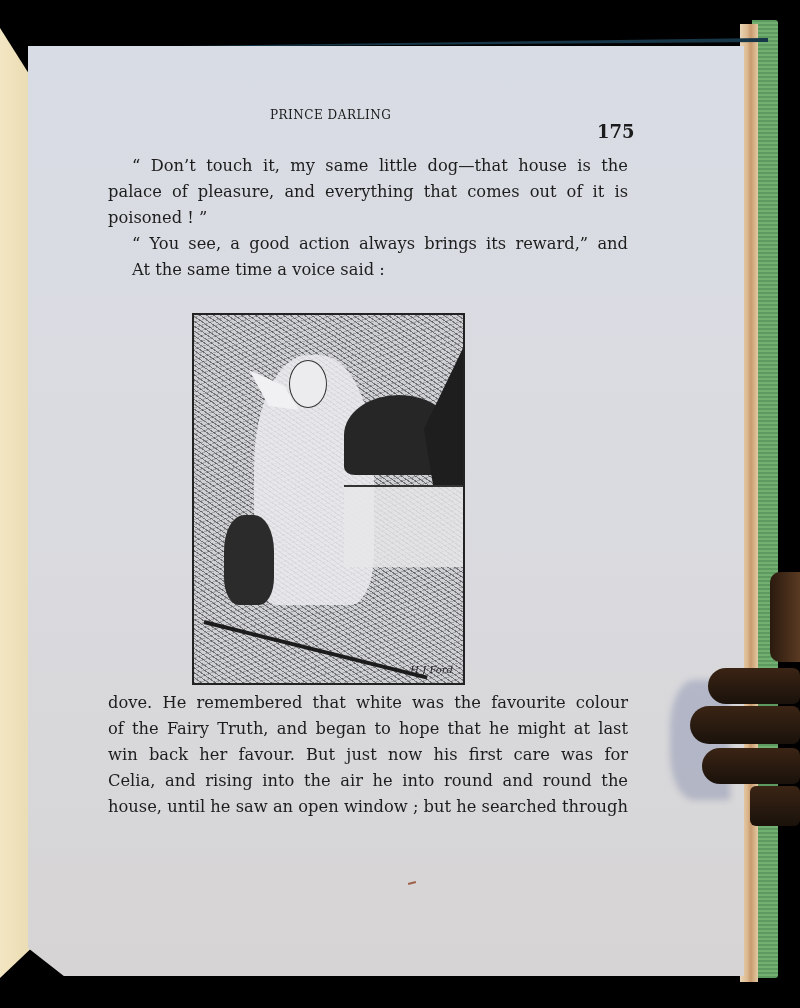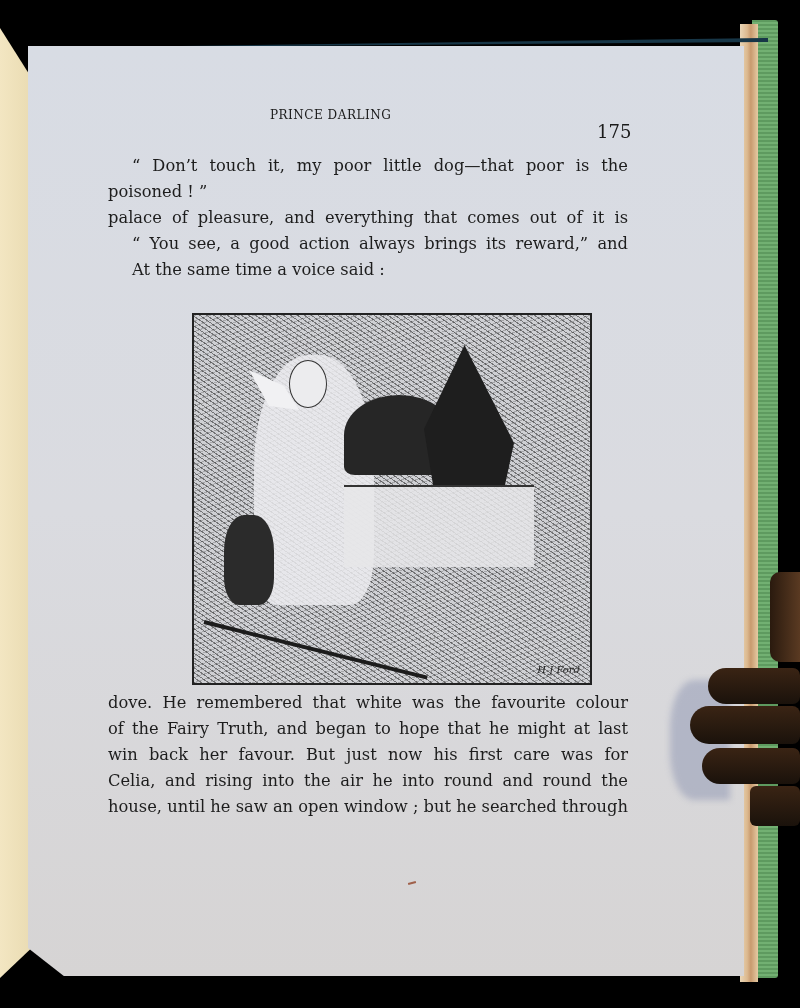--- a/index.html
+++ b/index.html
@@ -8,26 +8,26 @@
   
   .left-page { left:0; top:28px; width:30px; height:950px; background:linear-gradient(90deg,#f3e6c2,#eadcb3); clip-path:polygon(0 0,100% 5%,100% 97%,0 100%); }
   
   .cover { left:752px; top:20px; width:26px; height:958px; background:repeating-linear-gradient(0deg,#5e9a5f 0 2px,#72b072 2px 4px); border-radius:0 3px 3px 0; }
   
   .page-edge { left:740px; top:24px; width:18px; height:958px; background:linear-gradient(90deg,#e9d6b7,#dcb98f 40%,#c89a6e 60%,#e5caa3); }
   
   .page { left:28px; top:46px; width:716px; height:930px; background:#dcdde2; background:linear-gradient(180deg,#d8dce4 0%,#dadbe0 50%,#d6d4d4 100%); clip-path:polygon(0 0,100% -2%,100% 100%,5% 100%,0 97%); }
   .top-shadow { left:28px; top:38px; width:740px; height:10px; background:#173647; clip-path:polygon(0 100%,100% 0,100% 40%,0 100%); }
   .header { left:270px; top:108px; font-size:12px; letter-spacing:0.5px; color:#1b1b1b; }
-  .pageno { left:597px; top:121px; font-size:18px; color:#1b1b1b; font-weight:normal; }
+  .pageno { left:597px; top:121px; font-size:18px; color:#1b1b1b; font-weight:bold; }
   .para { left:108px; width:520px; font-size:16.3px; line-height:26px; color:#1d1d1d; text-align:justify; text-align-last:justify; }
   .para .line { display:block; white-space:nowrap; text-align-last:justify; }
   .para .short { text-align-last:left; }
   .indent { padding-left:24px; }
-  .illus { left:192px; top:313px; width:400px; height:372px; border:2px solid #222; background:
+  .illus { left:192px; top:313px; width:273px; height:372px; border:2px solid #222; background:
       repeating-linear-gradient(35deg, rgba(40,40,40,0.55) 0 1px, transparent 1px 4px),
       repeating-linear-gradient(-20deg, rgba(40,40,40,0.25) 0 1px, transparent 1px 5px),
       #cfd0d4; box-sizing:border-box; overflow:hidden; }
   .illus .hood { position:absolute; left:230px; top:30px; width:90px; height:140px; background:#1e1e1e; clip-path:polygon(45% 0,100% 70%,90% 100%,10% 100%,0 60%); }
   .illus .mound { position:absolute; left:150px; top:80px; width:110px; height:80px; background:#262626; border-radius:50% 50% 10% 10%; }
   .illus .woman { position:absolute; left:60px; top:40px; width:120px; height:250px; background:rgba(235,235,238,0.85); border-radius:45% 45% 20% 20%; }
   .illus .face { position:absolute; left:95px; top:45px; width:36px; height:46px; background:#ececee; border-radius:50%; border:1px solid #333; }
   .illus .dove { position:absolute; left:55px; top:55px; width:50px; height:40px; background:#f1f1f3; clip-path:polygon(0 0,70% 40%,100% 100%,40% 90%); }
   .illus .table { position:absolute; left:150px; top:170px; width:190px; height:80px; background:rgba(230,230,233,0.85); border-top:2px solid #333; }
   .illus .jug { position:absolute; left:30px; top:200px; width:50px; height:90px; background:#2b2b2b; border-radius:40% 40% 30% 30%; }
@@ -46,23 +46,23 @@
 <div class="abs cover"></div>
 <div class="abs page-edge"></div>
 <div class="abs top-shadow"></div>
 
 <div class="abs page"></div>
 
 <div class="abs header">PRINCE DARLING</div>
 <div class="abs pageno">175</div>
 
 <div class="abs para" style="top:153px;">
-  <span class="line indent">“ Don’t touch it, my poor little dog—that poor is the</span>
+  <span class="line indent">“ Don’t touch it, my same little dog—that house is the</span>
+  <span class="line">palace of pleasure, and everything that comes out of it is</span>
   <span class="line short">poisoned ! ”</span>
-  <span class="line">palace of pleasure, and everything that comes out of it is</span>
   <span class="line indent">“ You see, a good action always brings its reward,” and</span>
   <span class="line short indent">At the same time a voice said :</span>
 </div>
 
 <div class="abs illus">
   <div class="woman"></div>
   <div class="mound"></div>
   <div class="hood"></div>
   <div class="face"></div>
   <div class="dove"></div>

